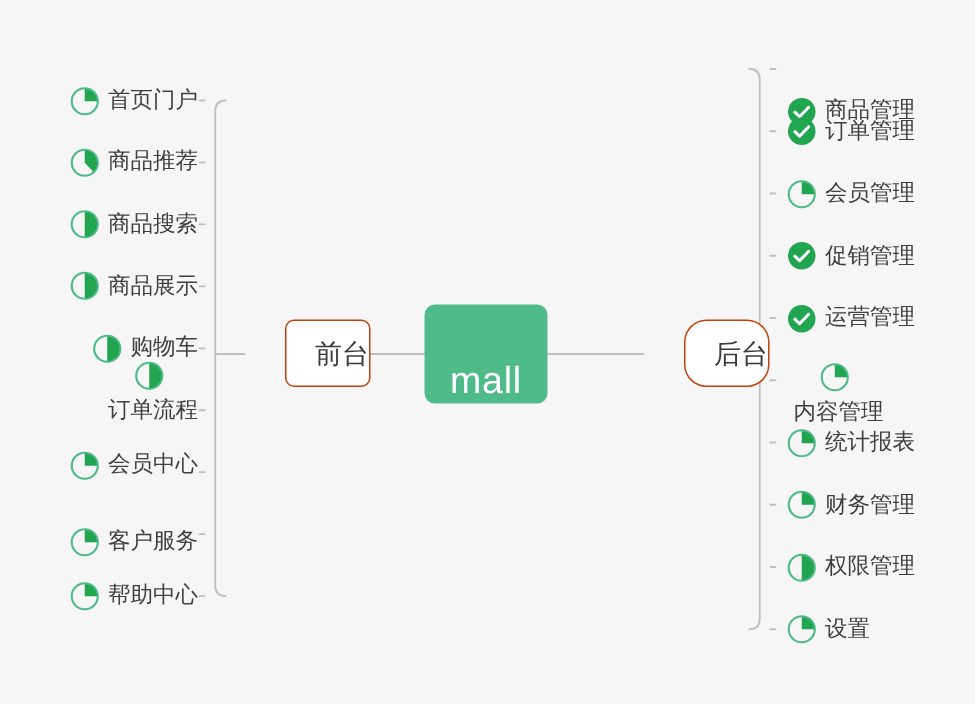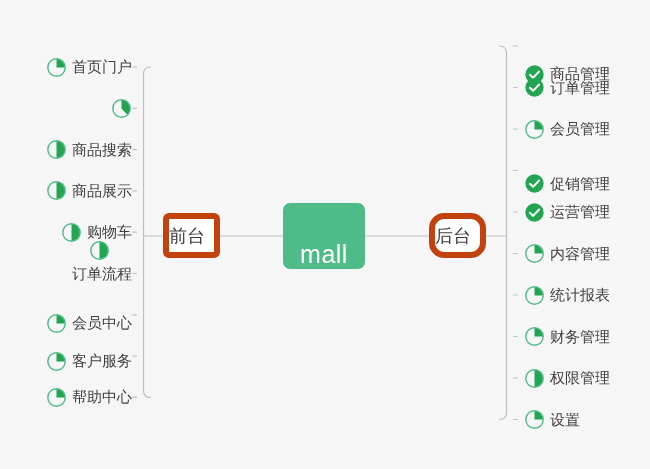--- a/index.html
+++ b/index.html
@@ -43,28 +43,29 @@
     font-size: 25px;
     letter-spacing: 0.5px;
   }
 
   
   .node-branch {
     position: absolute;
     width: 57px;
     height: 45px;
     background: #ffffff;
-    border: 6px solid #c2410c;
+    border: 1px solid #c2410c;
     border-radius: 6px;
     display: flex;
     align-items: center;
-    justify-content: flex-start;
+    justify-content: flex-end;
     color: #3b3b3b;
     font-size: 18px;
     box-sizing: border-box;
+    margin-left: 27px;
   }
   .node-branch.left  { left: 163px; top: 213px; }
   .node-branch.right { left: 429px; top: 213px; border-radius: 15px; }
 
   
   .leaf {
     position: absolute;
     height: 26px;
     display: flex;
     align-items: center;
@@ -151,20 +152,21 @@
         </span>
         <span class="leaf-label">首页门户</span>
       </div>
       <div class="leaf left-leaf" style="top: 95.3px;">
         <span style="display: flex;">
           <svg class="ic" viewBox="0 0 22 22">
             <circle cx="11" cy="11" r="9.1" fill="none" stroke="#4ebb89" stroke-width="1.5"></circle>
             <path d="M 11 11 L 11 2.4000000000000004 A 8.6 8.6 0 0 1 16.887 17.269 Z" fill="#22a550"></path>
           </svg>
         </span>
+        <span class="leaf-label">商品推荐</span>
       </div>
       <div class="leaf left-leaf" style="top: 136.6px;">
         <span style="display: flex;">
           <svg class="ic" viewBox="0 0 22 22">
             <circle cx="11" cy="11" r="9.1" fill="none" stroke="#4ebb89" stroke-width="1.5"></circle>
             <path d="M 11 11 L 11 2.4000000000000004 A 8.6 8.6 0 0 1 11.000 19.600 Z" fill="#22a550"></path>
           </svg>
         </span>
         <span class="leaf-label">商品搜索</span>
       </div>
@@ -188,21 +190,21 @@
       </div>
       <div class="leaf left-leaf" style="top: 260.5px; flex-direction: column;">
         <span style="display: flex;">
           <svg class="ic" viewBox="0 0 22 22">
             <circle cx="11" cy="11" r="9.1" fill="none" stroke="#4ebb89" stroke-width="1.5"></circle>
             <path d="M 11 11 L 11 2.4000000000000004 A 8.6 8.6 0 0 1 11.000 19.600 Z" fill="#22a550"></path>
           </svg>
         </span>
         <span class="leaf-label">订单流程</span>
       </div>
-      <div class="leaf left-leaf" style="top: 310px;">
+      <div class="leaf left-leaf" style="top: 297px;">
         <span style="display: flex;">
           <svg class="ic" viewBox="0 0 22 22">
             <circle cx="11" cy="11" r="9.1" fill="none" stroke="#4ebb89" stroke-width="1.5"></circle>
             <path d="M 11 11 L 11 2.4000000000000004 A 8.6 8.6 0 0 1 19.600 11.000 Z" fill="#22a550"></path>
           </svg>
         </span>
         <span class="leaf-label">会员中心</span>
       </div>
       <div class="leaf left-leaf" style="top: 348px;">
         <span style="display: flex;">
@@ -242,39 +244,39 @@
       </div>
       <div class="leaf right-leaf" style="top: 116px;">
         <span style="display: flex;">
           <svg class="ic" viewBox="0 0 22 22">
             <circle cx="11" cy="11" r="9.1" fill="none" stroke="#4ebb89" stroke-width="1.5"></circle>
             <path d="M 11 11 L 11 2.4000000000000004 A 8.6 8.6 0 0 1 19.600 11.000 Z" fill="#22a550"></path>
           </svg>
         </span>
         <span class="leaf-label">会员管理</span>
       </div>
-      <div class="leaf right-leaf" style="top: 157.5px; margin-top: 13px;">
+      <div class="leaf right-leaf" style="top: 157.5px;">
         <span style="display: flex;">
           <svg class="ic" viewBox="0 0 22 22">
             <circle cx="11" cy="11" r="9.6" fill="#22a550"></circle>
             <path d="M6.2 11.3 L9.5 14.5 L15.8 7.9" fill="none" stroke="#ffffff" stroke-width="2.1" stroke-linecap="round" stroke-linejoin="round"></path>
           </svg>
         </span>
         <span class="leaf-label">促销管理</span>
       </div>
       <div class="leaf right-leaf" style="top: 199px;">
         <span style="display: flex;">
           <svg class="ic" viewBox="0 0 22 22">
             <circle cx="11" cy="11" r="9.6" fill="#22a550"></circle>
             <path d="M6.2 11.3 L9.5 14.5 L15.8 7.9" fill="none" stroke="#ffffff" stroke-width="2.1" stroke-linecap="round" stroke-linejoin="round"></path>
           </svg>
         </span>
         <span class="leaf-label">运营管理</span>
       </div>
-      <div class="leaf right-leaf" style="top: 240.5px;">
+      <div class="leaf right-leaf" style="top: 240.5px; flex-direction: column;">
         <span style="display: flex;">
           <svg class="ic" viewBox="0 0 22 22">
             <circle cx="11" cy="11" r="9.1" fill="none" stroke="#4ebb89" stroke-width="1.5"></circle>
             <path d="M 11 11 L 11 2.4000000000000004 A 8.6 8.6 0 0 1 19.600 11.000 Z" fill="#22a550"></path>
           </svg>
         </span>
         <span class="leaf-label">内容管理</span>
       </div>
       <div class="leaf right-leaf" style="top: 282px;">
         <span style="display: flex;">

